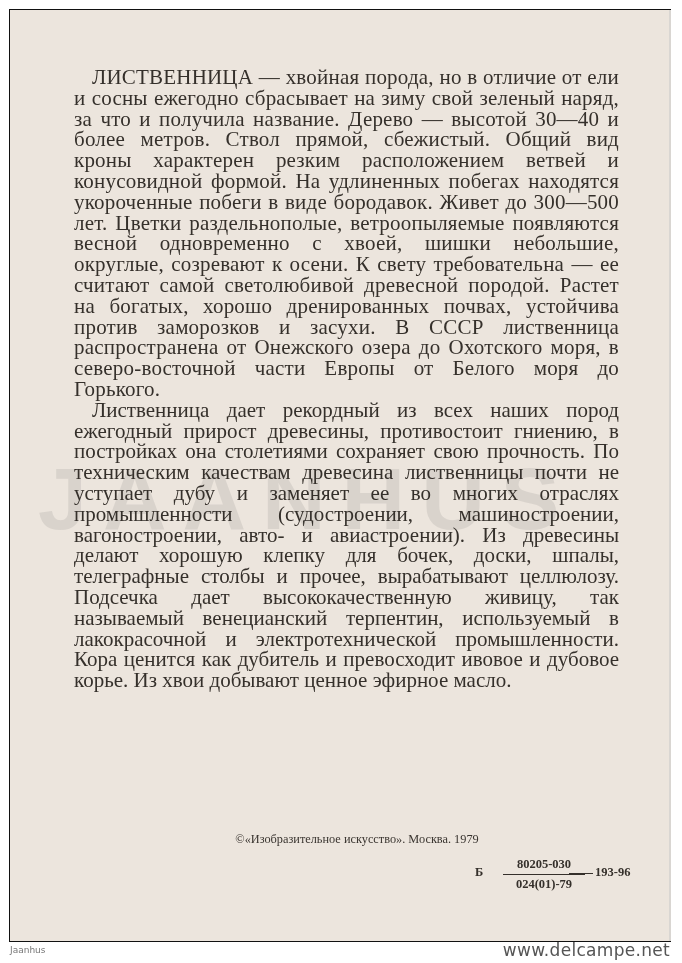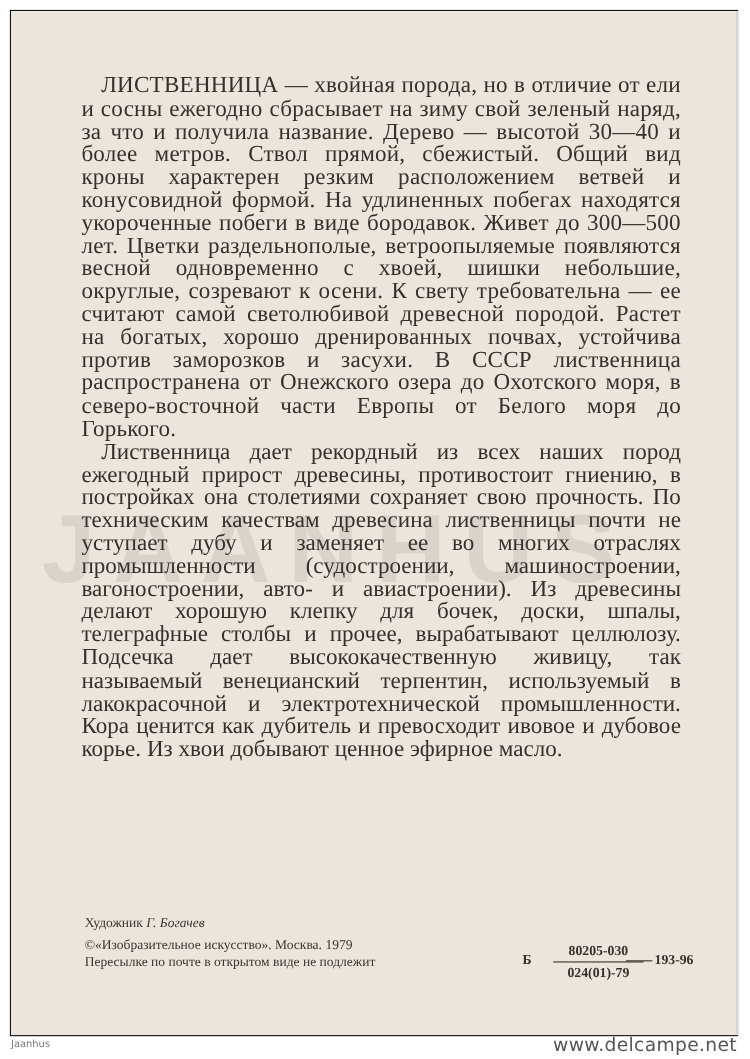--- a/index.html
+++ b/index.html
@@ -26,21 +26,21 @@
     color: #35302b; font-size: 21px; line-height: 20.8px; text-align: justify;
   }
   .body-text p { margin: 0; text-indent: 18px; }
   .body-text .lead { letter-spacing: 0.2px; }
   .footer {
     position: absolute; left: 77px; top: 832px; width: 560px;
     color: #3a3530; font-size: 12.3px; line-height: 15px;
   }
   .footer .artist { margin-bottom: 5px; }
   .footer .artist i { font-style: italic; }
-  .footer .line { white-space: nowrap; }
+  .footer .line { white-space: nowrap; text-align: center; }
   .catalog {
     position: absolute; left: 475px; top: 857px; color: #35302b;
     font-size: 12.5px; font-weight: bold; line-height: 15px;
   }
   .catalog .b { position: absolute; left: 0; top: 8px; }
   .catalog .frac { position: absolute; left: 28px; top: 0; width: 82px; text-align: center; }
   .catalog .num { display: block; }
   .catalog .rule { display: block; height: 1px; background: #35302b; margin: 2px 0 2px; }
   .catalog .code { position: absolute; left: 120px; top: 8px; white-space: nowrap; }
   .catalog .rule-ext { position: absolute; left: 94px; top: 16px; width: 24px; height: 1px; background: #35302b; }
@@ -59,26 +59,21 @@
 <div class="card">
   <div class="watermark">JAANHUS</div>
 
   <div class="body-text">
     <p class="lead">ЛИСТВЕННИЦА — хвойная порода, но в отличие от ели и сосны ежегодно сбрасывает на зиму свой зеленый наряд, за что и получила название. Дерево — высотой 30—40 и более метров. Ствол прямой, сбежистый. Общий вид кроны характерен резким расположением ветвей и конусовидной формой. На удлиненных побегах находятся укороченные побеги в виде бородавок. Живет до 300—500 лет. Цветки раздельнополые, ветроопыляемые появляются весной одновременно с хвоей, шишки небольшие, округлые, созревают к осени. К свету требовательна — ее считают самой светолюбивой древесной породой. Растет на богатых, хорошо дренированных почвах, устойчива против заморозков и засухи. В СССР лиственница распространена от Онежского озера до Охотского моря, в северо-восточной части Европы от Белого моря до Горького.</p>
     <p>Лиственница дает рекордный из всех наших пород ежегодный прирост древесины, противостоит гниению, в постройках она столетиями сохраняет свою прочность. По техническим качествам древесина лиственницы почти не уступает дубу и заменяет ее во многих отраслях промышленности (судостроении, машиностроении, вагоностроении, авто- и авиастроении). Из древесины делают хорошую клепку для бочек, доски, шпалы, телеграфные столбы и прочее, вырабатывают целлюлозу. Подсечка дает высококачественную живицу, так называемый венецианский терпентин, используемый в лакокрасочной и электротехнической промышленности. Кора ценится как дубитель и превосходит ивовое и дубовое корье. Из хвои добывают ценное эфирное масло.</p>
   </div>
 </div>
 
 <div class="footer">
-  <div class="artist">
-    <span>Художник</span>
-    <i>Г. Богачев</i>
-  </div>
   <div class="line">©«Изобразительное искусство». Москва. 1979</div>
-  <div class="line">Пересылке по почте в открытом виде не подлежит</div>
 </div>
 
 <div class="catalog">
   <span class="b">Б</span>
   <span class="frac">
     <span class="num">80205-030</span>
     <span class="rule"></span>
     <span class="num">024(01)-79</span>
   </span>
   <span class="rule-ext"></span>

